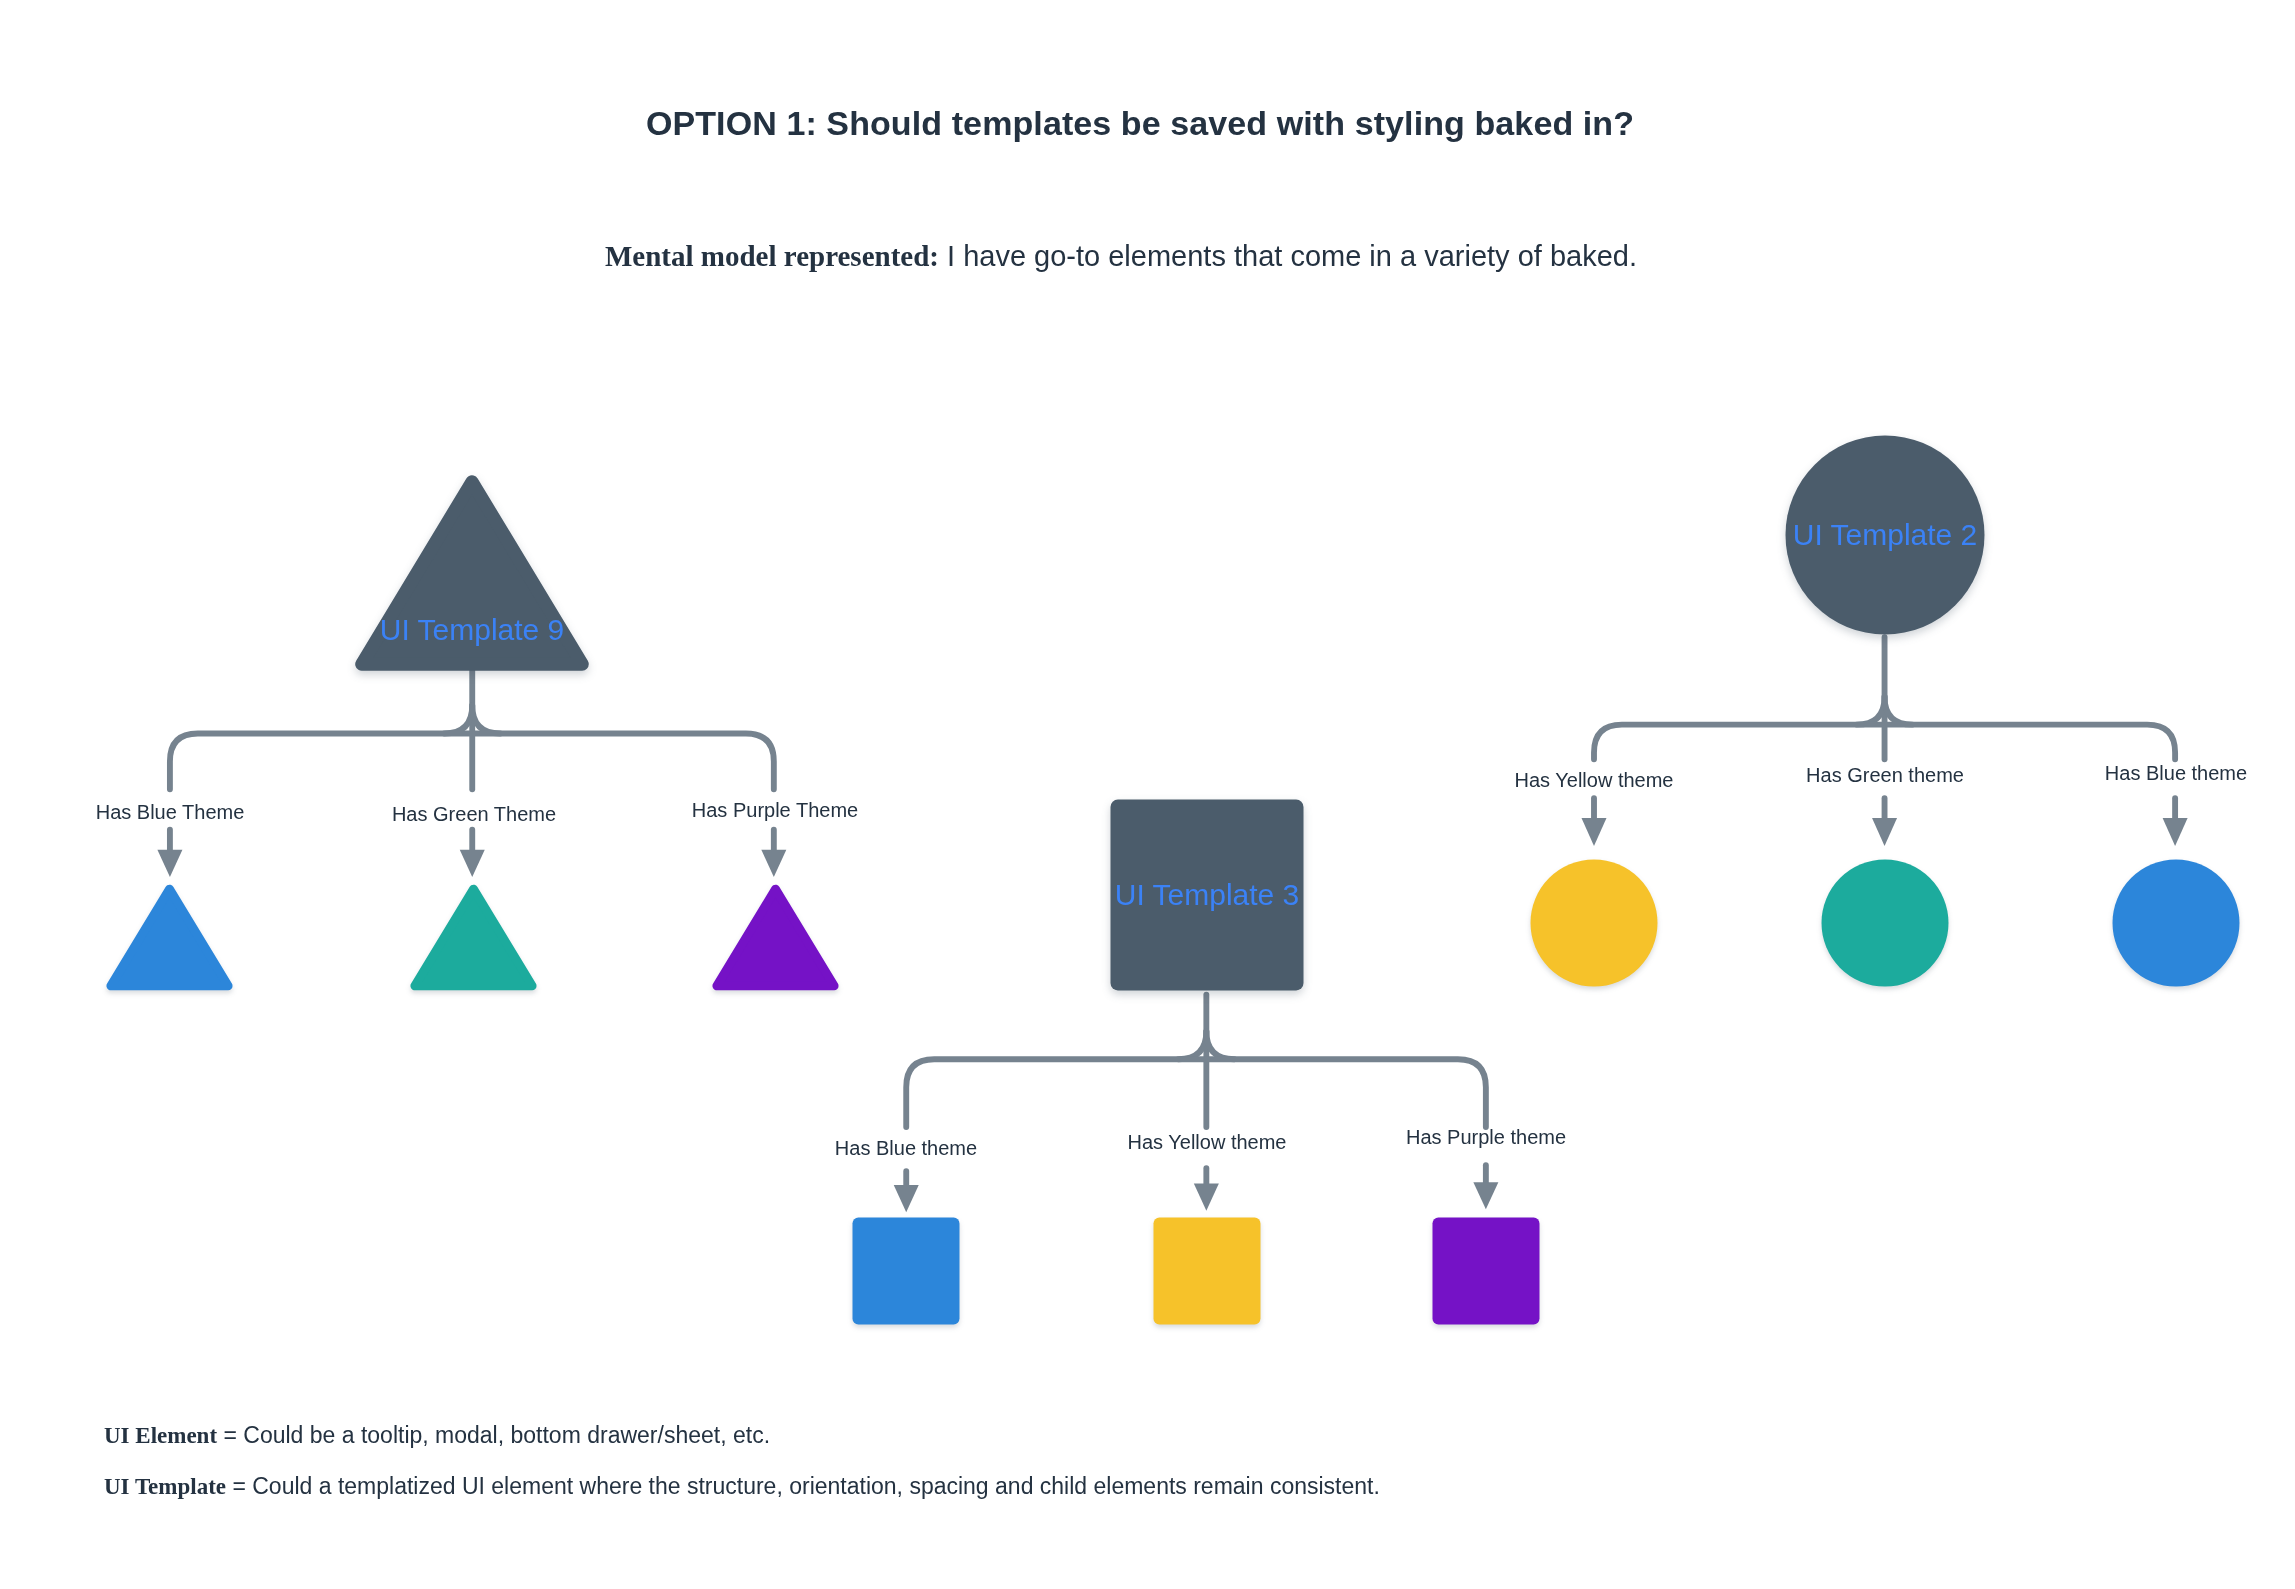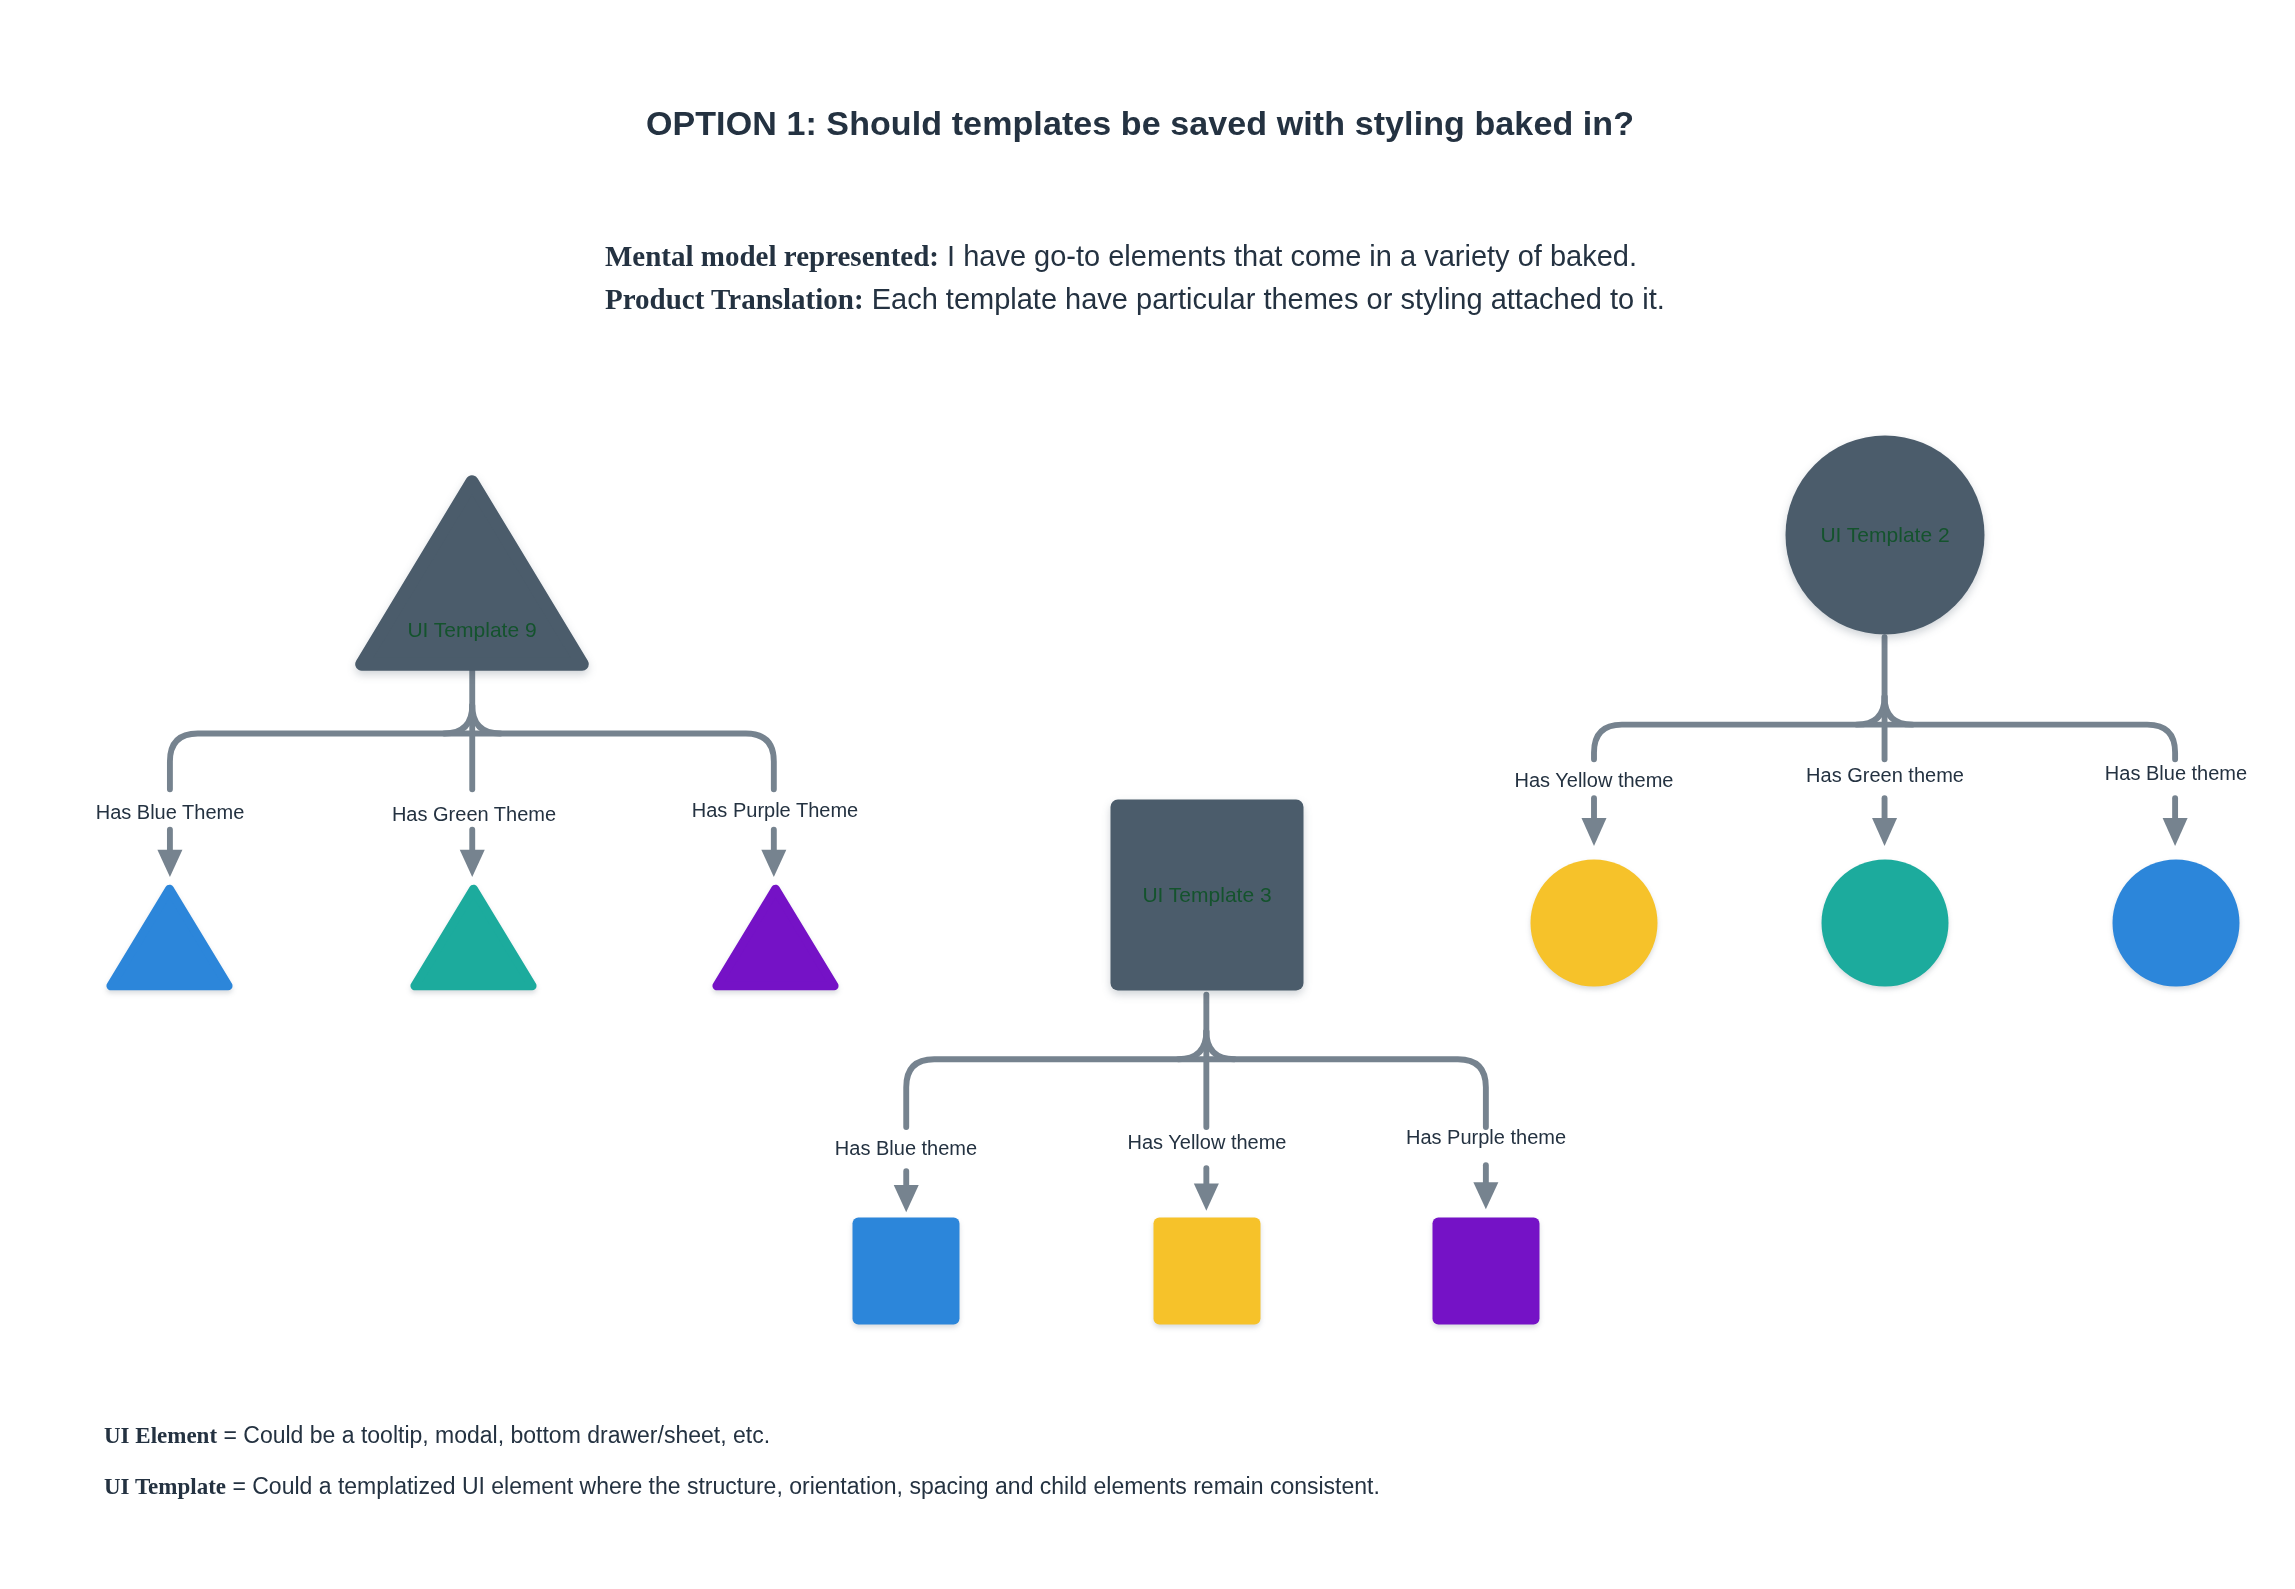--- a/index.html
+++ b/index.html
@@ -15,22 +15,22 @@
     position:absolute;left:605px;top:235px;font-size:29px;line-height:43px;
     white-space:nowrap;
   }
   .foot{
     position:absolute;left:104px;top:1410px;font-size:23px;line-height:50px;
     white-space:nowrap;
   }
   .bold{font-weight:700;font-family:Liberation Serif, serif;}
   .connectors{position:absolute;left:0;top:0;}
   .node-label{
-    position:absolute;transform:translate(-50%,-50%);color:#14532d;
-    font-size:21px;font-weight:400;white-space:nowrap;z-index:3;
+    position:absolute;transform:translate(-50%,-50%);color:#3b82f6;
+    font-size:30px;font-weight:400;white-space:nowrap;z-index:3;
   }
   .child-label{
     position:absolute;transform:translate(-50%,-50%);
     font-size:20px;font-weight:400;white-space:nowrap;z-index:3;
   }
   .shape-svg{position:absolute;z-index:2;}
   .circle{
     position:absolute;border-radius:50%;transform:translate(-50%,-50%);z-index:2;
   }
   .square{
@@ -41,21 +41,20 @@
 </style>
 </head>
 <body>
 
 <div class="canvas">
 
   <div class="title">OPTION 1: Should templates be saved with styling baked in?</div>
 
   <div class="intro">
     <div><span class="bold">Mental model represented:</span> <span>I have go-to elements that come in a variety of baked.</span></div>
-    <div><span class="bold">Product Translation:</span> <span>Each template have particular themes or styling attached to it.</span></div>
   </div>
 
   <svg class="connectors" width="2295" height="1589" viewBox="0 0 3120 2160">
     <g stroke="#76838F" stroke-width="8" fill="none" stroke-linecap="round" stroke-linejoin="round">
 
       <path d="M642 910 L642 1073"></path>
       <path d="M604 997 Q642 997 642 959"></path>
       <path d="M680 997 Q642 997 642 959"></path>
       <path d="M231 1073 L231 1035 Q231 997 269 997 L1014 997 Q1052 997 1052 1035 L1052 1073"></path>
       <path d="M231 1128 L231 1158"></path>

